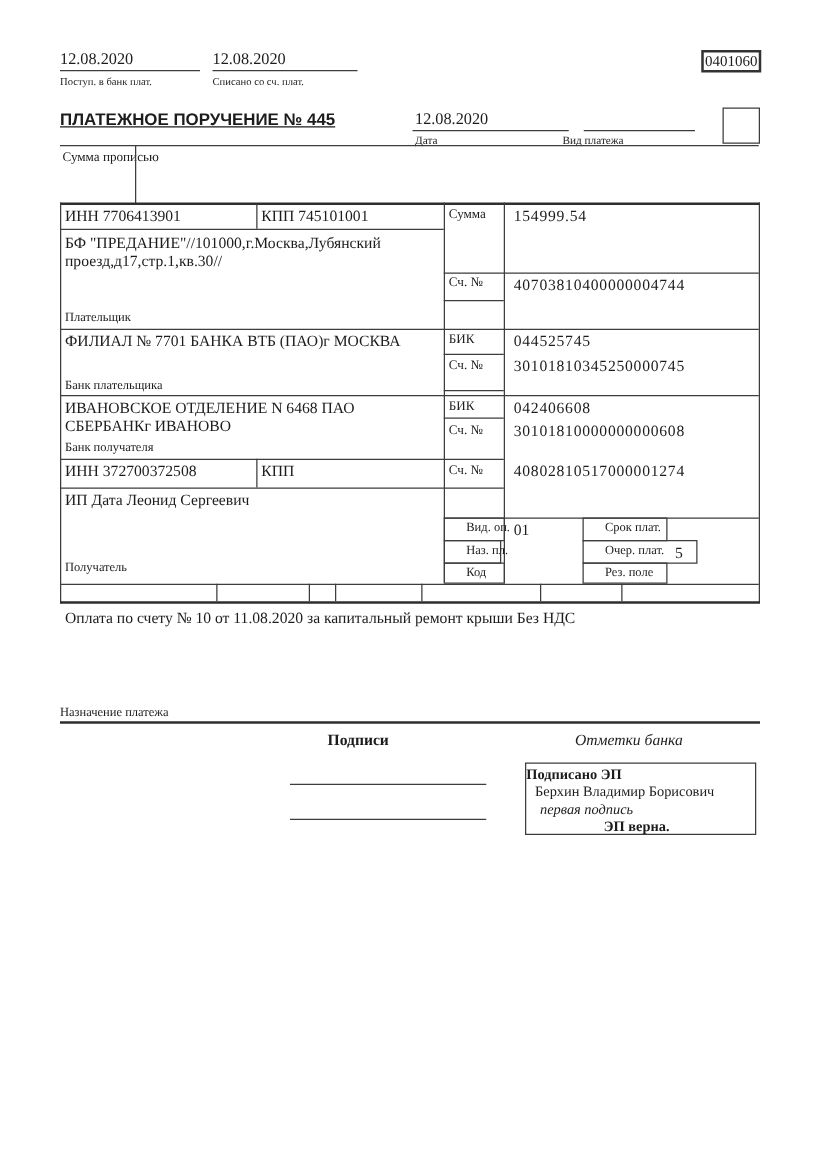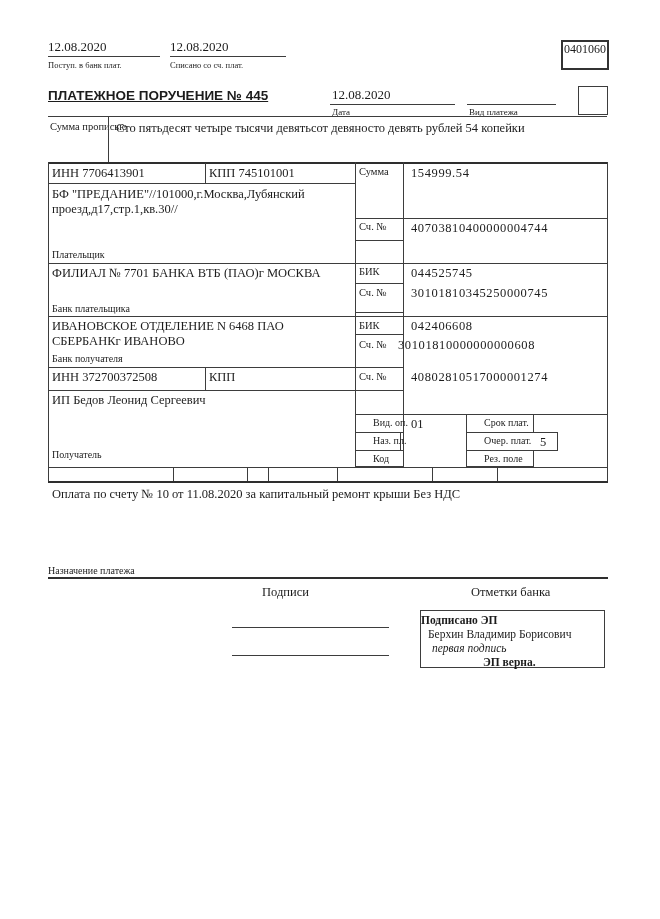--- a/index.html
+++ b/index.html
@@ -11,21 +11,21 @@
   .t{position:absolute;font-size:12.5px;line-height:15px;white-space:nowrap;}
   .wrap{white-space:normal;}
   .num{letter-spacing:.6px;}
   .sl{position:absolute;font-size:10px;line-height:12px;white-space:nowrap;}
   .cl{position:absolute;font-size:10.5px;line-height:12px;white-space:nowrap;}
   .tiny{position:absolute;font-size:8.5px;line-height:10px;white-space:nowrap;}
   .hl{position:absolute;height:1px;background:#3d3d3d;}
   .hl2{position:absolute;height:2px;background:#2e2e2e;}
   .vl{position:absolute;width:1px;background:#3d3d3d;}
   .title{position:absolute;font-family:"Liberation Sans", sans-serif;font-weight:bold;font-size:13.5px;white-space:nowrap;text-decoration:underline;}
-  .okud{position:absolute;left:561px;top:40px;width:48px;height:30px;border:2px solid #333;
+  .okud{position:absolute;left:561px;top:40px;width:48px;height:18px;border:2px solid #333;
         box-sizing:border-box;font-size:12px;text-align:center;line-height:14px;}
   .sqbox{position:absolute;left:578px;top:86px;width:30px;height:29px;border:1px solid #3d3d3d;box-sizing:border-box;}
   .cellbox{position:absolute;border:1px solid #3d3d3d;box-sizing:border-box;
            font-size:10px;line-height:11px;padding:2px 0 0 17px;white-space:nowrap;}
   .stamp{
     position:absolute;left:48px;top:581px;width:184px;height:131px;border:2px solid #2323cd;
     box-sizing:border-box;color:#2323cd;font-size:11px;line-height:14px;padding:3px 5px;
   }
   .stamp div{min-height:14px;}
   .stamp .gap{margin-top:13px;}
@@ -51,28 +51,27 @@
   <div class="hl" style="left:170px;top:56px;width:116px;"></div>
   <span class="tiny" style="left:170px;top:60px;">Списано со сч. плат.</span>
 
   <div class="okud">0401060</div>
 
   <div class="title" style="left:48px;top:88px;">ПЛАТЕЖНОЕ ПОРУЧЕНИЕ № 445</div>
   <span class="t" style="left:332px;top:87px;font-size:13px;">12.08.2020</span>
   <div class="hl" style="left:330px;top:104px;width:125px;"></div>
   <span class="tiny" style="left:332px;top:107px;font-size:9px;">Дата</span>
   <div class="hl" style="left:467px;top:104px;width:89px;"></div>
-  <span class="tiny" style="left:469px;top:107px;font-size:9px;">Вид платежа</span>
+  <span class="tiny" style="left:450px;top:107px;font-size:9px;">Вид платежа</span>
   <div class="sqbox"></div>
 
   <div class="hl" style="left:48px;top:116px;width:559px;"></div>
 
   <div class="cl wrap" style="left:50px;top:121px;width:55px;">Сумма прописью</div>
   <div class="vl" style="left:108px;top:116px;height:47px;"></div>
-  <div class="t wrap" style="left:116px;top:121px;width:486px;">Сто пятьдесят четыре тысячи девятьсот девяносто девять рублей 54 копейки</div>
 
   <div class="hl2" style="left:48px;top:162px;width:560px;"></div>
 
   <div class="vl" style="left:48px;top:162px;height:320px;"></div>
   <div class="vl" style="left:607px;top:162px;height:320px;"></div>
   <div class="vl" style="left:355px;top:162px;height:304px;"></div>
   <div class="vl" style="left:403px;top:162px;height:304px;"></div>
 
   <div class="vl" style="left:205px;top:163px;height:20px;"></div>
   <span class="t" style="left:52px;top:166px;">ИНН 7706413901</span>
@@ -97,31 +96,31 @@
   <span class="t num" style="left:411px;top:286px;">30101810345250000745</span>
   <div class="hl" style="left:355px;top:312px;width:48px;"></div>
   <span class="sl" style="left:52px;top:303px;">Банк плательщика</span>
 
   <div class="hl" style="left:48px;top:316px;width:559px;"></div>
   <div class="t wrap" style="left:52px;top:319px;width:298px;">ИВАНОВСКОЕ ОТДЕЛЕНИЕ N 6468 ПАО СБЕРБАНКг ИВАНОВО</div>
   <span class="cl" style="left:359px;top:320px;">БИК</span>
   <span class="t num" style="left:411px;top:319px;">042406608</span>
   <div class="hl" style="left:355px;top:334px;width:48px;"></div>
   <span class="cl" style="left:359px;top:339px;">Сч. №</span>
-  <span class="t num" style="left:398px;top:338px;">30101810000000000608</span>
+  <span class="t num" style="left:411px;top:338px;">30101810000000000608</span>
   <span class="sl" style="left:52px;top:353px;">Банк получателя</span>
 
   <div class="hl" style="left:48px;top:367px;width:355px;"></div>
   <div class="vl" style="left:205px;top:367px;height:23px;"></div>
   <span class="t" style="left:52px;top:370px;">ИНН 372700372508</span>
   <span class="t" style="left:209px;top:370px;">КПП</span>
   <span class="cl" style="left:359px;top:371px;">Сч. №</span>
   <span class="t num" style="left:411px;top:370px;">40802810517000001274</span>
   <div class="hl" style="left:48px;top:390px;width:355px;"></div>
-  <span class="t" style="left:52px;top:393px;">ИП Бедов Леонид Сергеевич</span>
+  <span class="t" style="left:52px;top:393px;">ИП Дата Леонид Сергеевич</span>
   <span class="sl" style="left:52px;top:449px;">Получатель</span>
 
   <div class="hl" style="left:355px;top:414px;width:252px;"></div>
   <div class="cellbox" style="left:355px;top:414px;width:49px;height:19px;">Вид. оп.</div>
   <span class="t" style="left:411px;top:417px;">01</span>
   <div class="cellbox" style="left:466px;top:414px;width:68px;height:19px;">Срок плат.</div>
   <div class="cellbox" style="left:355px;top:432px;width:46px;height:19px;">Наз. пл.</div>
   <div class="cellbox" style="left:466px;top:432px;width:92px;height:19px;">Очер. плат.</div>
   <span class="t" style="left:540px;top:435px;">5</span>
   <div class="cellbox" style="left:355px;top:450px;width:49px;height:17px;">Код</div>
@@ -134,25 +133,25 @@
   <div class="vl" style="left:337px;top:467px;height:14px;"></div>
   <div class="vl" style="left:432px;top:467px;height:14px;"></div>
   <div class="vl" style="left:497px;top:467px;height:14px;"></div>
   <div class="hl2" style="left:48px;top:481px;width:560px;"></div>
 
   <div class="t wrap" style="left:52px;top:487px;width:550px;">Оплата по счету № 10 от 11.08.2020 за капитальный ремонт крыши Без НДС</div>
   <span class="sl" style="left:48px;top:565px;">Назначение платежа</span>
   <div class="hl2" style="left:48px;top:577px;width:560px;"></div>
 
 
-  <span class="t" style="left:262px;top:585px;">Подписи</span>
+  <span class="t" style="left:262px;top:585px;font-weight:bold;">Подписи</span>
   <div class="hl" style="left:232px;top:627px;width:157px;"></div>
   <div class="hl" style="left:232px;top:655px;width:157px;"></div>
 
-  <span class="t" style="left:471px;top:585px;">Отметки банка</span>
+  <span class="t" style="left:460px;top:585px;font-style:italic;">Отметки банка</span>
   <div class="esign">
     <div class="ttl">Подписано ЭП</div>
     <div class="nm">Берхин Владимир Борисович</div>
     <div class="it">первая подпись</div>
     <div class="vf">ЭП верна.</div>
   </div>
 
 </div>
 
 </body></html>

